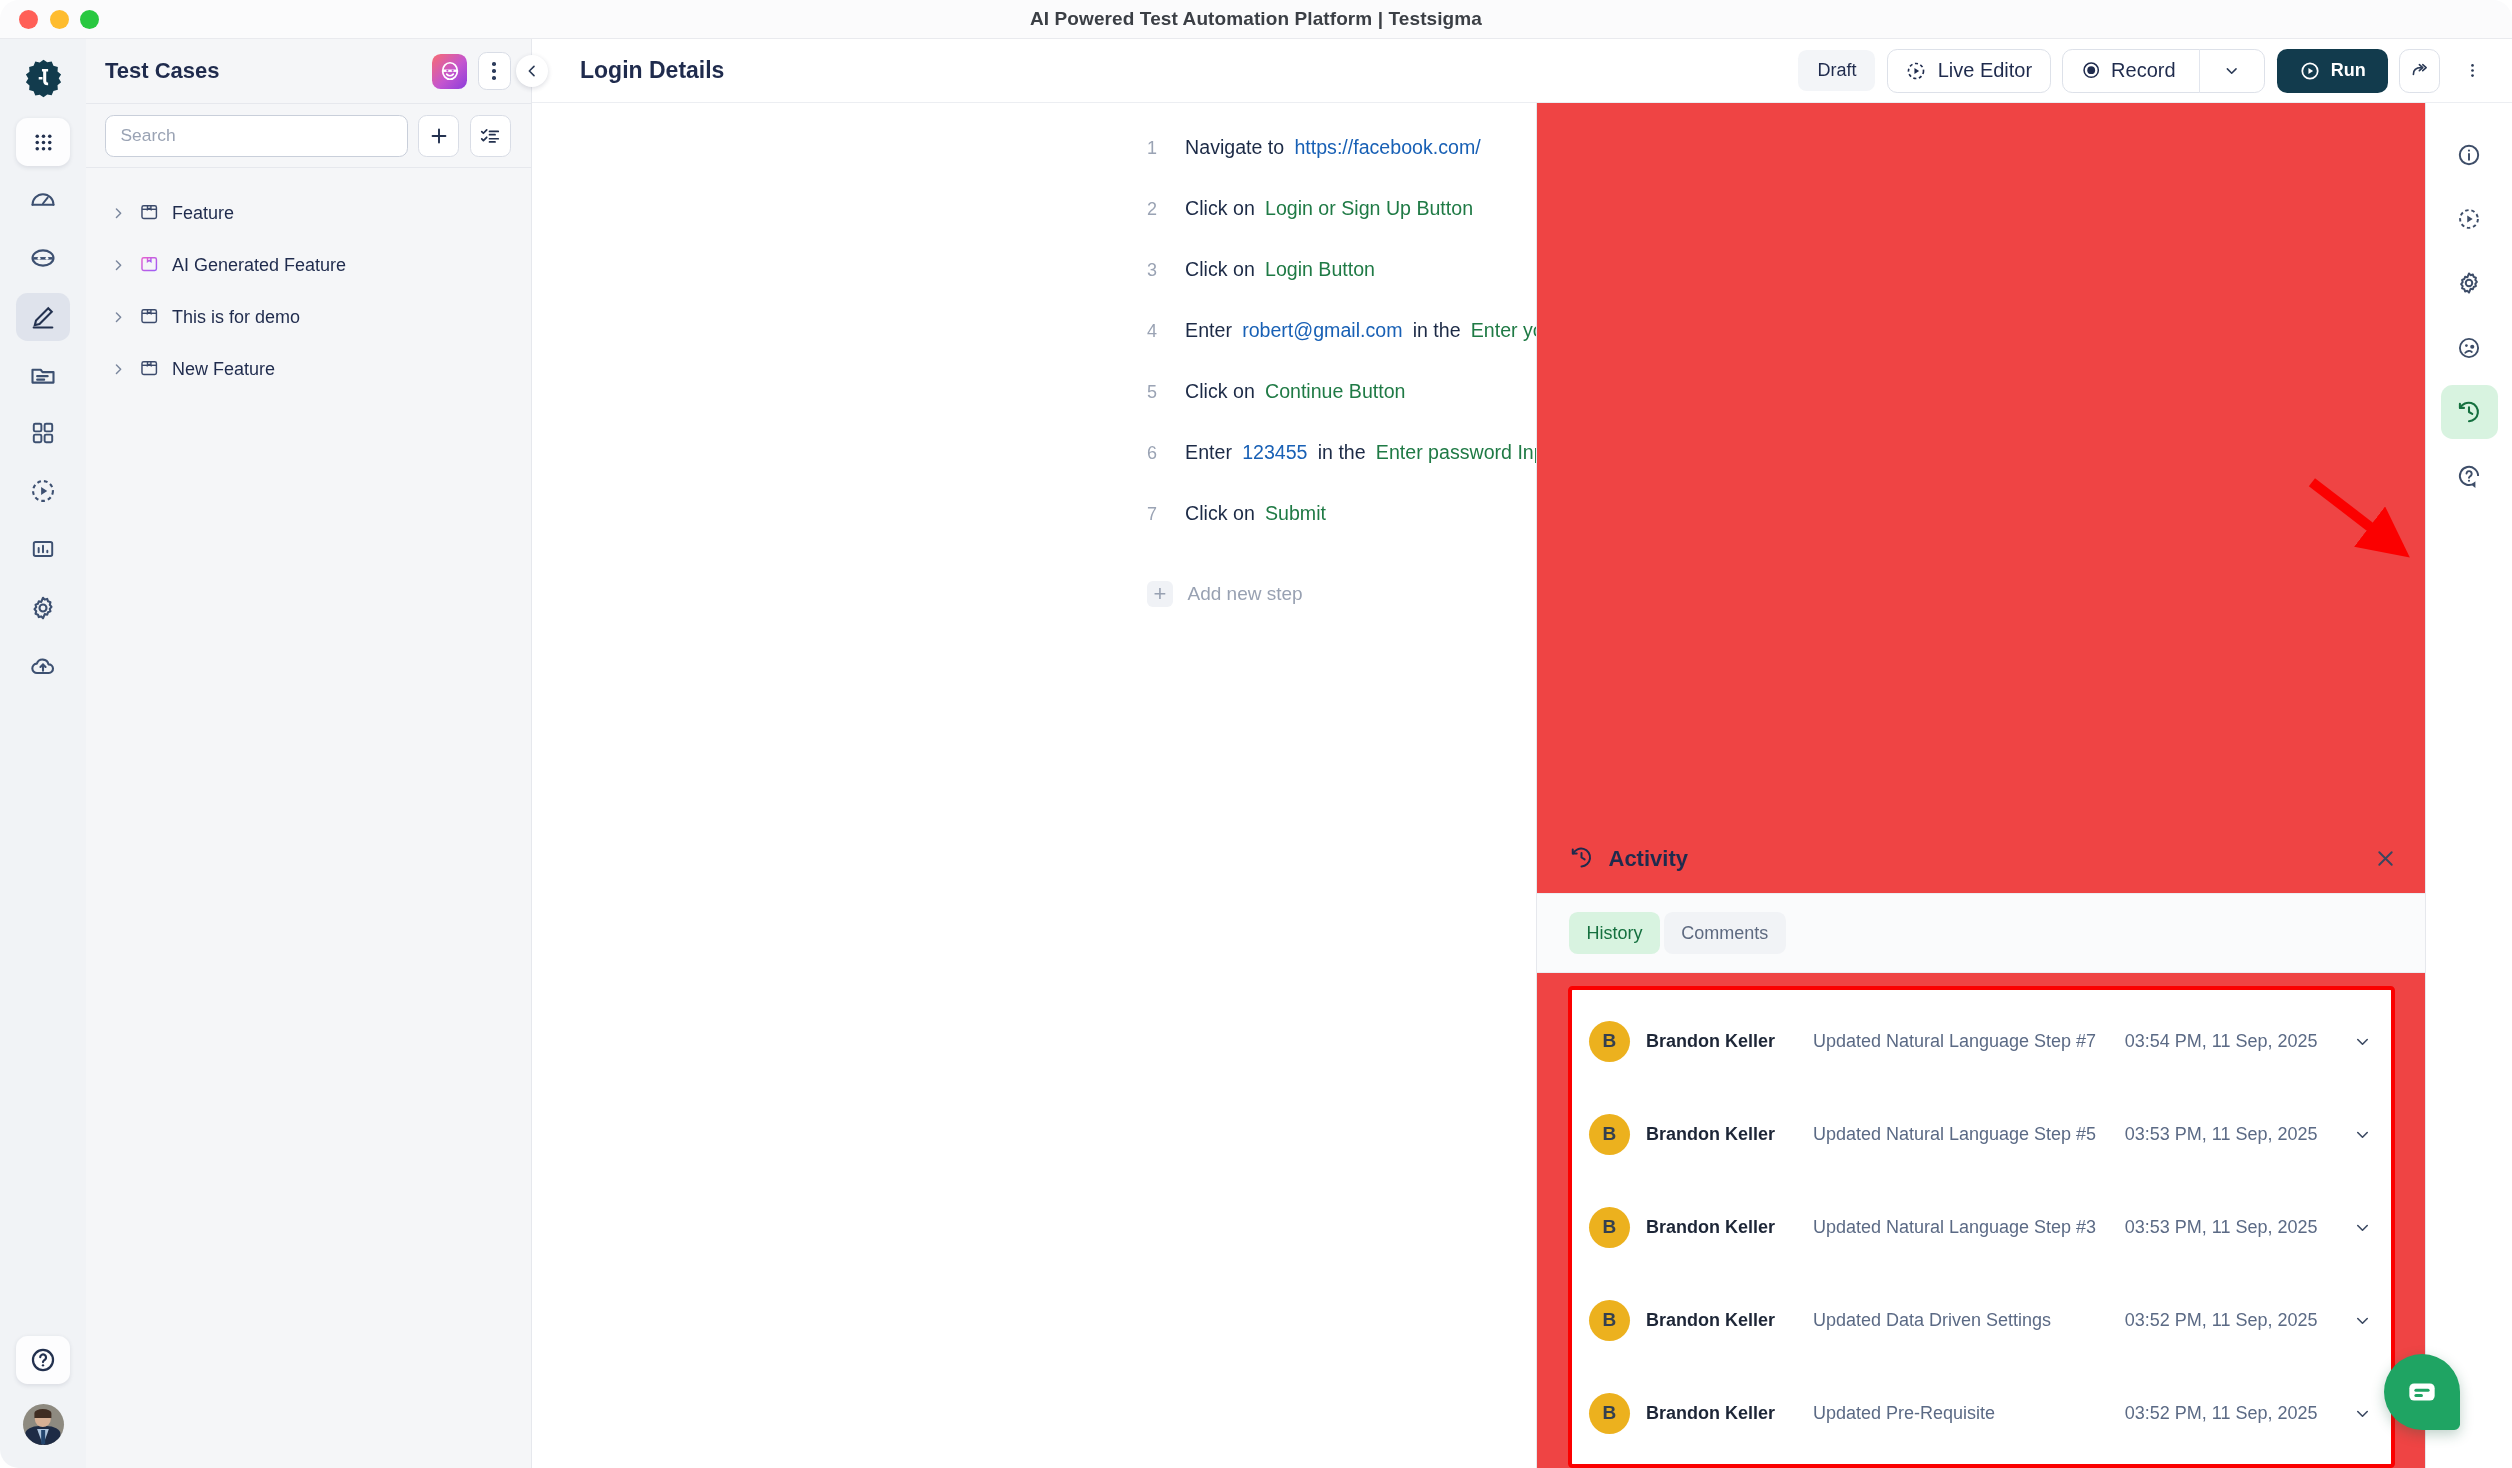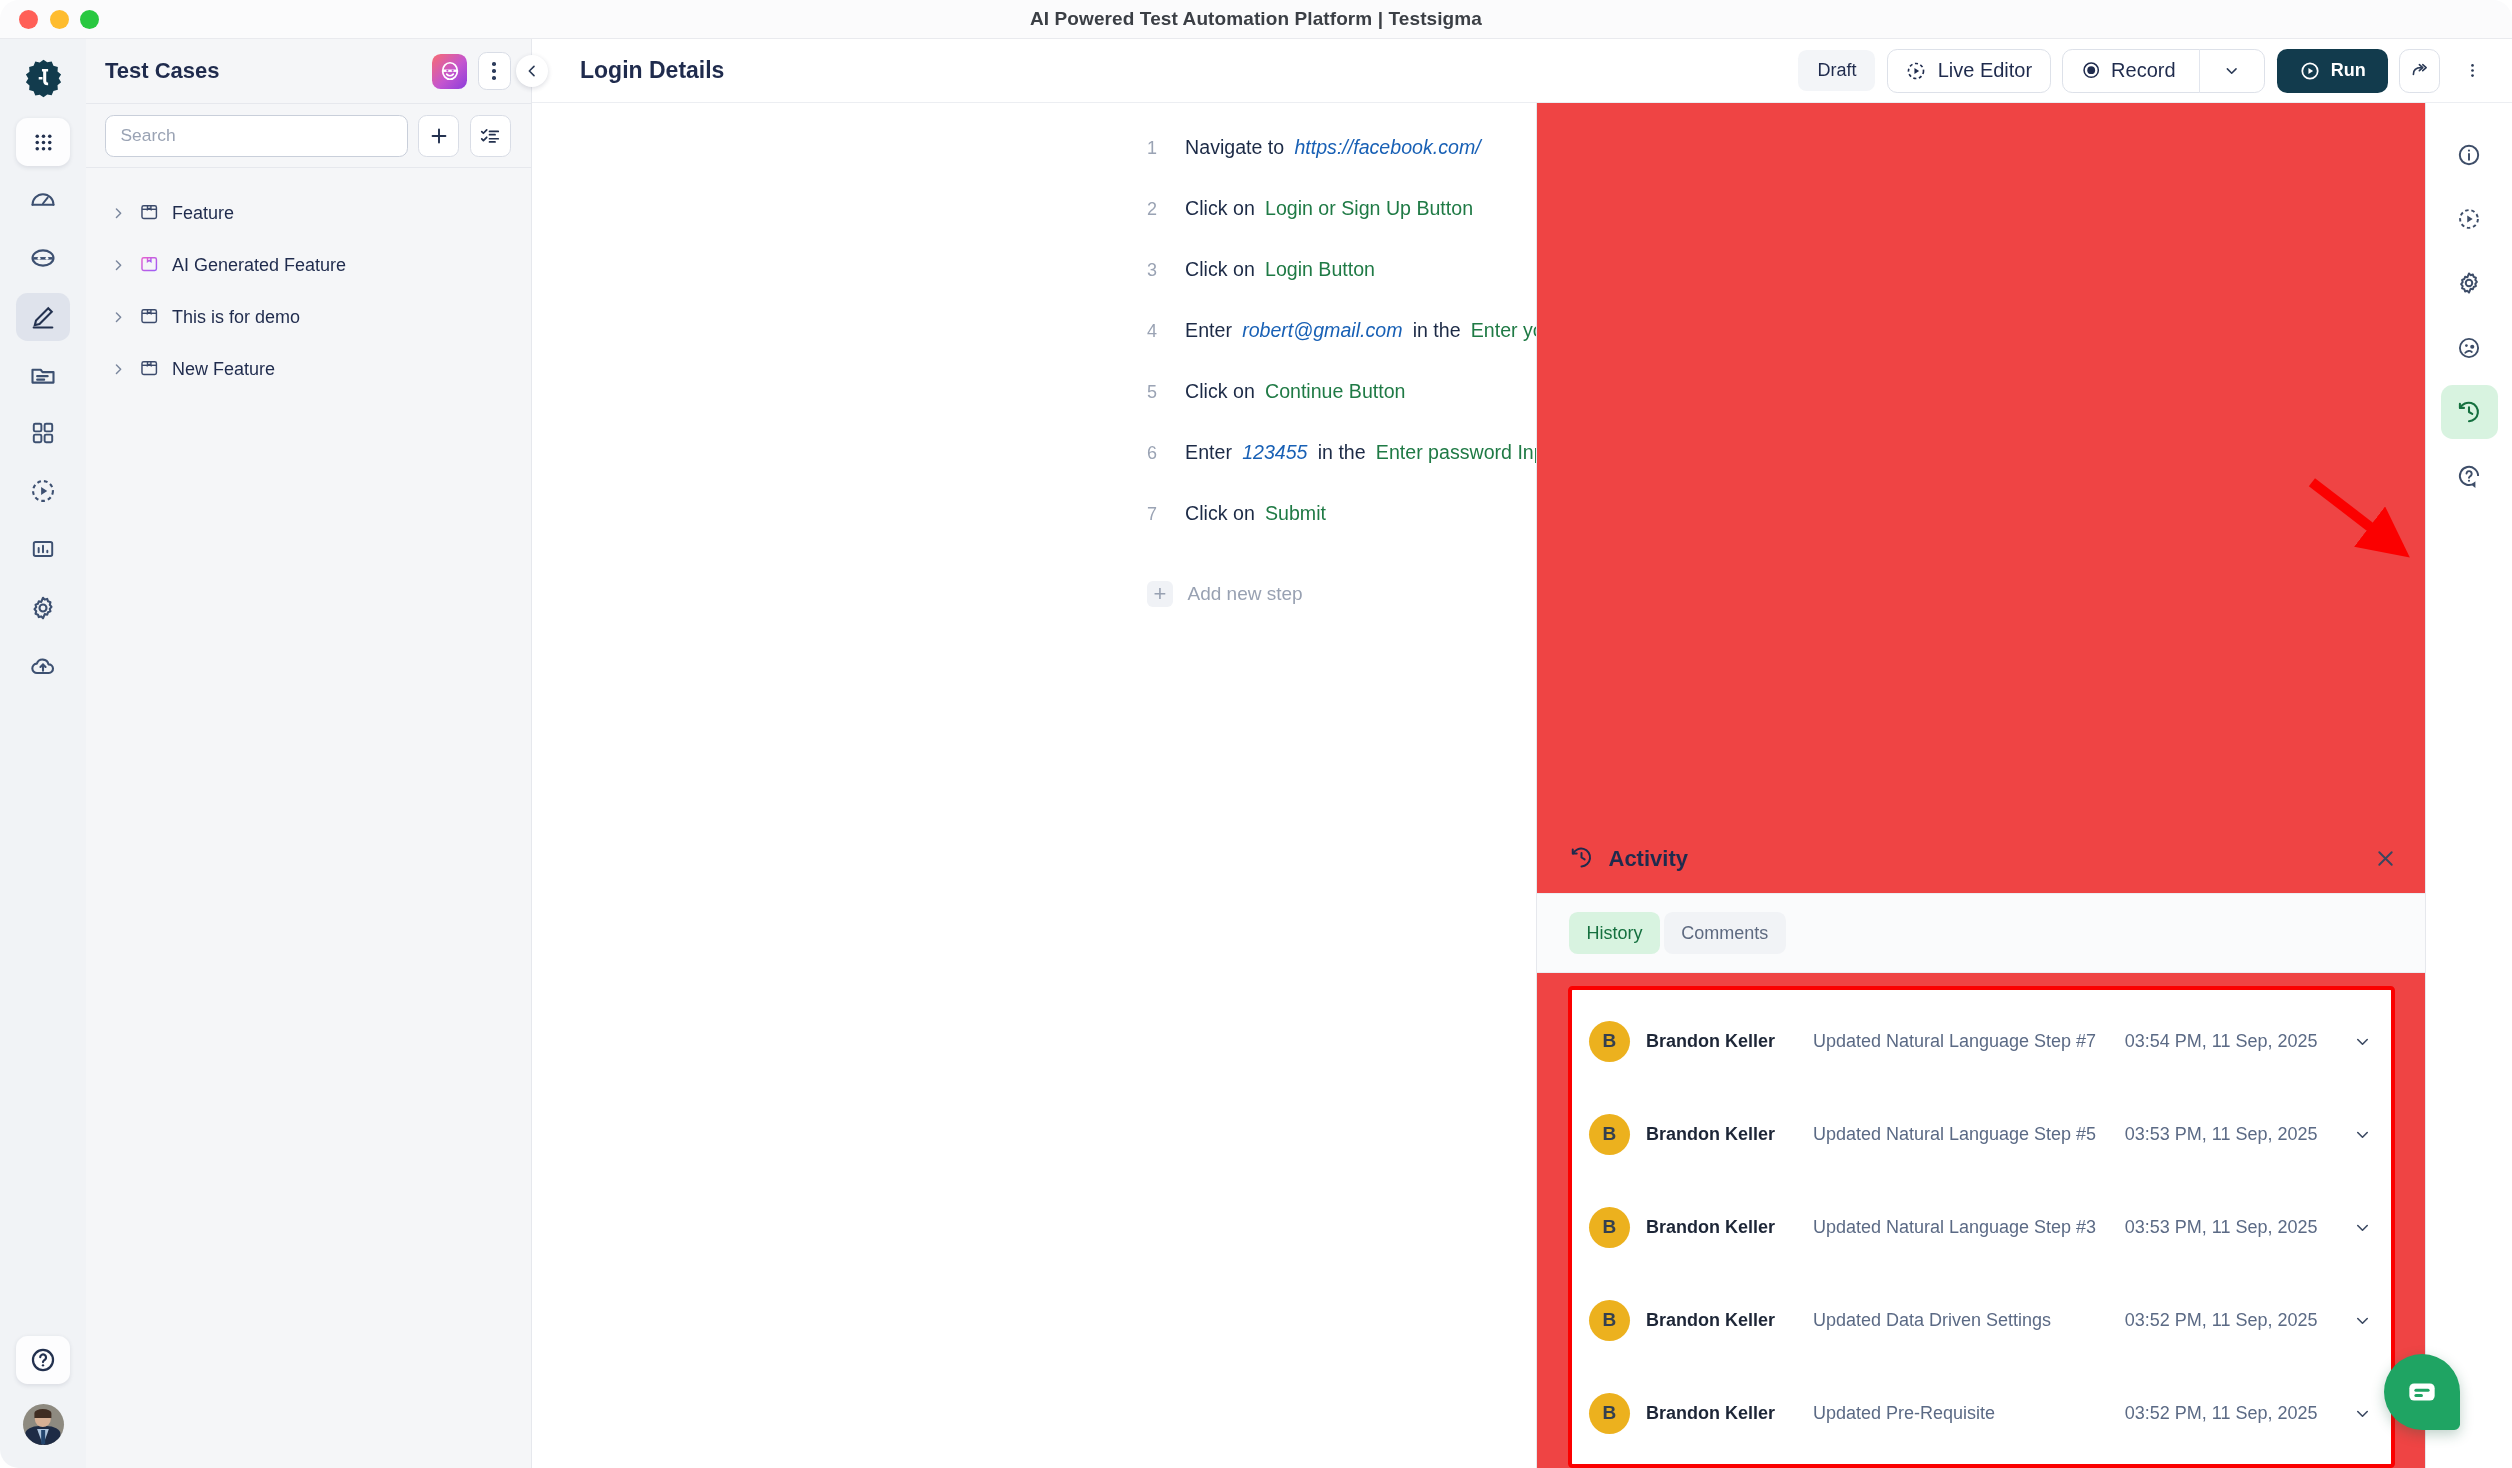--- a/index.html
+++ b/index.html
@@ -182,21 +182,21 @@
   }
   .tb-icon-btn.plain { border-color: transparent; }
 
   
   .main-body { flex: 1; display: flex; min-height: 0; position: relative; }
   .steps-pane { flex: 1; min-width: 0; padding: 33px 0 0 0; background: #fff; }
   .step-row { display: flex; align-items: baseline; height: 61px; padding-left: 615px; }
   .step-num { width: 33px; font-size: 18px; color: #9aa3b4; flex: 0 0 33px; }
   .step-text { font-size: 19.6px; color: #1c2a46; white-space: nowrap; }
   .step-text .tok { margin: 0 5.1px; }
-  .tok.val { color: #1860b5; font-style: italic; }
+  .tok.val { color: #1860b5; }
   .tok.el { color: #1f7a45; }
   .add-step { display: flex; align-items: center; height: 61px; padding-left: 615px; gap: 14.5px; cursor: pointer; }
   .add-plus {
     width: 26px; height: 26px; border-radius: 5.8px; background: #f0f2f6;
     color: #98a1b2; display: flex; align-items: center; justify-content: center;
     font-size: 22px; line-height: 1;
   }
   .add-label { font-size: 19px; color: #98a1b2; }
 
   

